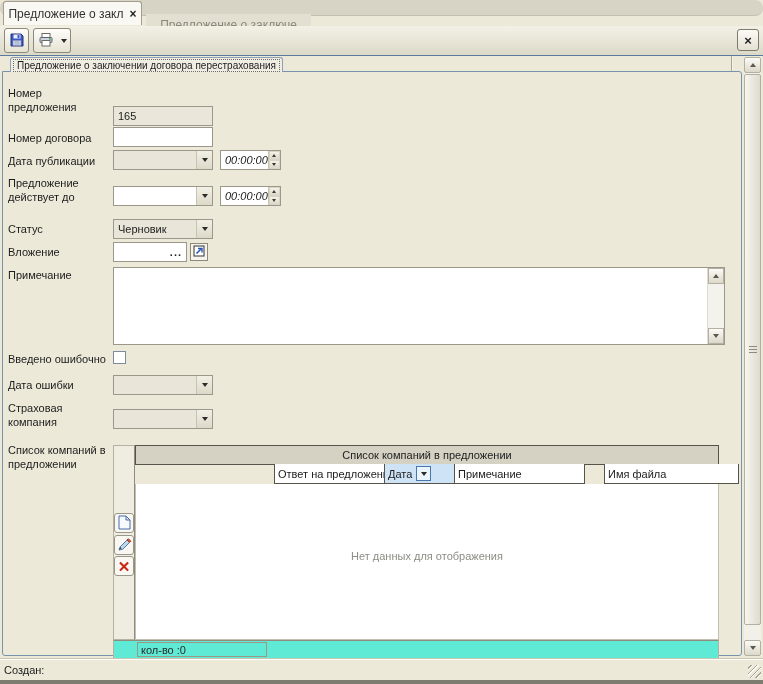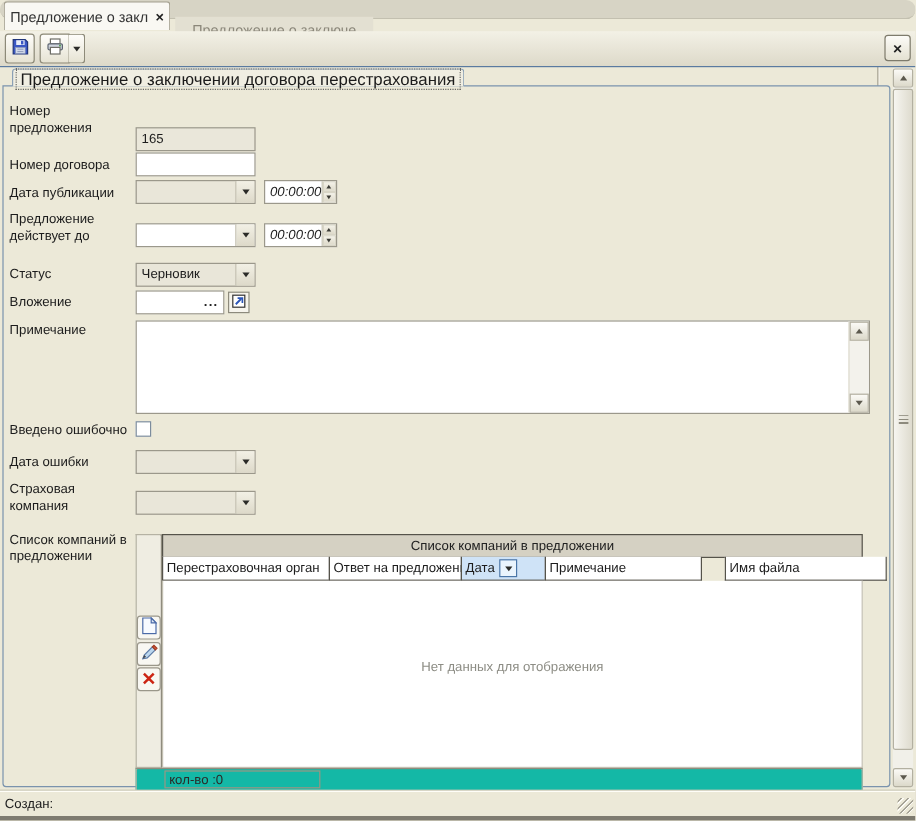--- a/index.html
+++ b/index.html
@@ -16,21 +16,21 @@
 
   
   .toolbar { position:absolute; left:0; top:26px; width:763px; height:29px; background:linear-gradient(#f3f1e6,#ddd9c9); }
   .blue-rule { position:absolute; left:0; top:55px; width:763px; height:1px; background:#5a7aa0; }
   .tb-btn { position:absolute; top:2px; height:25px; border:1px solid #8d8a79; border-radius:3px; background:linear-gradient(#fefdfa,#e6e3d3); display:flex; align-items:center; justify-content:center; }
   .tb-sep { position:absolute; left:731px; top:29px; width:1px; height:20px; background:#a8a595; box-shadow:1px 0 0 #f5f4ec; }
   .tb-close { position:absolute; left:737px; top:29px; width:22px; height:22px; border:1px solid #7e7b6c; border-radius:3px; background:linear-gradient(#fcfbf7,#e4e1d2); display:flex; align-items:center; justify-content:center; font-size:13px; font-weight:bold; color:#222; }
 
   
   .inner-tab { position:absolute; left:10px; top:57px; height:15px; padding:1px 2px 0 2px; background:#f0eee2; border:1px solid #8ba0b5; border-bottom:none; border-radius:3px 3px 0 0; display:flex; align-items:center; }
-  .inner-tab .focus { border:1px dotted #6a6a66; padding:0 3px; font-size:14px; white-space:nowrap; }
+  .inner-tab .focus { border:1px dotted #6a6a66; padding:0 3px; font-size:10px; white-space:nowrap; }
   .page-body { position:absolute; left:2px; top:71px; width:740px; height:585px; border:1px solid #7a93ad; border-radius:0 3px 3px 3px; background:#ece9d8; }
 
   
   .vscroll { position:absolute; left:744px; top:57px; width:17px; height:599px; background:#f1f0e9; }
   .sb-btn { position:absolute; left:0; width:17px; height:16px; background:linear-gradient(#fbfaf6,#dcd9ca); border:1px solid #b3b0a1; border-radius:2px; display:flex; align-items:center; justify-content:center; }
   .sb-thumb { position:absolute; left:0; top:17px; width:17px; height:551px; background:linear-gradient(90deg,#f6f5f0,#dedbce); border:1px solid #b3b0a1; border-radius:2px; }
   .sb-grip { position:absolute; left:4px; top:50%; width:8px; height:8px; margin-top:-4px;
              background:repeating-linear-gradient(#8d8a7d 0 1px, transparent 1px 3px); }
   .tri-up    { width:0; height:0; border-left:3.5px solid transparent; border-right:3.5px solid transparent; border-bottom:4px solid #5c594e; }
   .tri-down  { width:0; height:0; border-left:3.5px solid transparent; border-right:3.5px solid transparent; border-top:4px solid #5c594e; }
@@ -64,21 +64,21 @@
   
   .grid { position:absolute; left:113px; top:445px; width:606px; height:213px; }
   .grid .rowcol { position:absolute; left:0; top:0; width:22px; height:195px; background:#efede2; border:1px solid #b5b2a3; border-right:1px solid #8f8c7e; }
   .grid .titleband { position:absolute; left:22px; top:0; width:584px; height:20px; background:#d5d1c3; border:1px solid #55534a; display:flex; align-items:center; justify-content:center; font-size:11px; color:#222; }
   .grid .hdr { position:absolute; top:19px; height:20px; background:#fff; border:1px solid #55534a; border-top:none; display:flex; align-items:center; padding-left:3px; overflow:hidden; white-space:nowrap; }
   .grid .hdr.filter { background:#cfe3f7; }
   .fltr-btn { width:15px; height:15px; margin-left:4px; border:1px solid #4a76a8; background:#eaf4fd; display:flex; align-items:center; justify-content:center; flex:none; }
   .grid .body { position:absolute; left:22px; top:39px; width:584px; height:156px; background:#fff; border:1px solid #c2bfb1; border-top:none; }
   .empty-text { position:absolute; left:22px; top:105px; width:584px; text-align:center; color:#8d8d85; }
   .row-btn { position:absolute; left:1px; width:20px; height:20px; border:1px solid #9a978a; border-radius:3px; background:#f8f7f2; display:flex; align-items:center; justify-content:center; }
-  .grid .footer { position:absolute; left:0; top:195px; width:606px; height:24px; background:#14b8a6; border:1px solid #b5b2a3; border-top:1px solid #8f8c7e; }
+  .grid .footer { position:absolute; left:0; top:195px; width:606px; height:24px; background:#5eead4; border:1px solid #b5b2a3; border-top:1px solid #8f8c7e; }
   .count-box { position:absolute; left:23px; top:1px; width:130px; height:15px; border:1px solid #9a9784; padding:1px 0 0 3px; color:#2a2a28; }
 
   
   .statusbar { position:absolute; left:0; top:659px; width:763px; height:21px; background:#ece9d8; border-top:1px solid #fffef8; box-shadow:0 -1px 0 #c8c5b5; display:flex; align-items:center; padding-left:4px; }
   .bottom-strip { position:absolute; left:0; top:680px; width:763px; height:4px; background:#7e7b70; }
   .resize-grip { position:absolute; left:748px; top:665px; width:13px; height:13px;
                  background:repeating-linear-gradient(135deg, transparent 0 2px, #a8a598 2px 3px, #fdfcf6 3px 4px); }
 
   .del-x { color:#cc2413; font-size:15px; font-weight:bold; line-height:1; }
 </style>
@@ -243,21 +243,20 @@
         <span class="arrow-dn"></span>
       </span>
   </div>
 
   <div class="lbl" style="top:443px;">Список компаний в предложении</div>
 
   <div class="grid">
     <div class="rowcol"></div>
     <div class="titleband">Список компаний в предложении</div>
 
-    <div class="hdr" style="left:22px;width:140px;">Перестраховочная орган</div>
     <div class="hdr" style="left:161px;width:111px;">Ответ на предложение</div>
     <div class="hdr filter" style="left:271px;width:71px;">
       <span>Дата</span>
       <span class="fltr-btn">
           <span class="arrow-dn"></span>
         </span>
     </div>
     <div class="hdr" style="left:341px;width:131px;">Примечание</div>
     <div class="hdr" style="left:471px;width:135px;margin-left:20px;">Имя файла</div>
 

